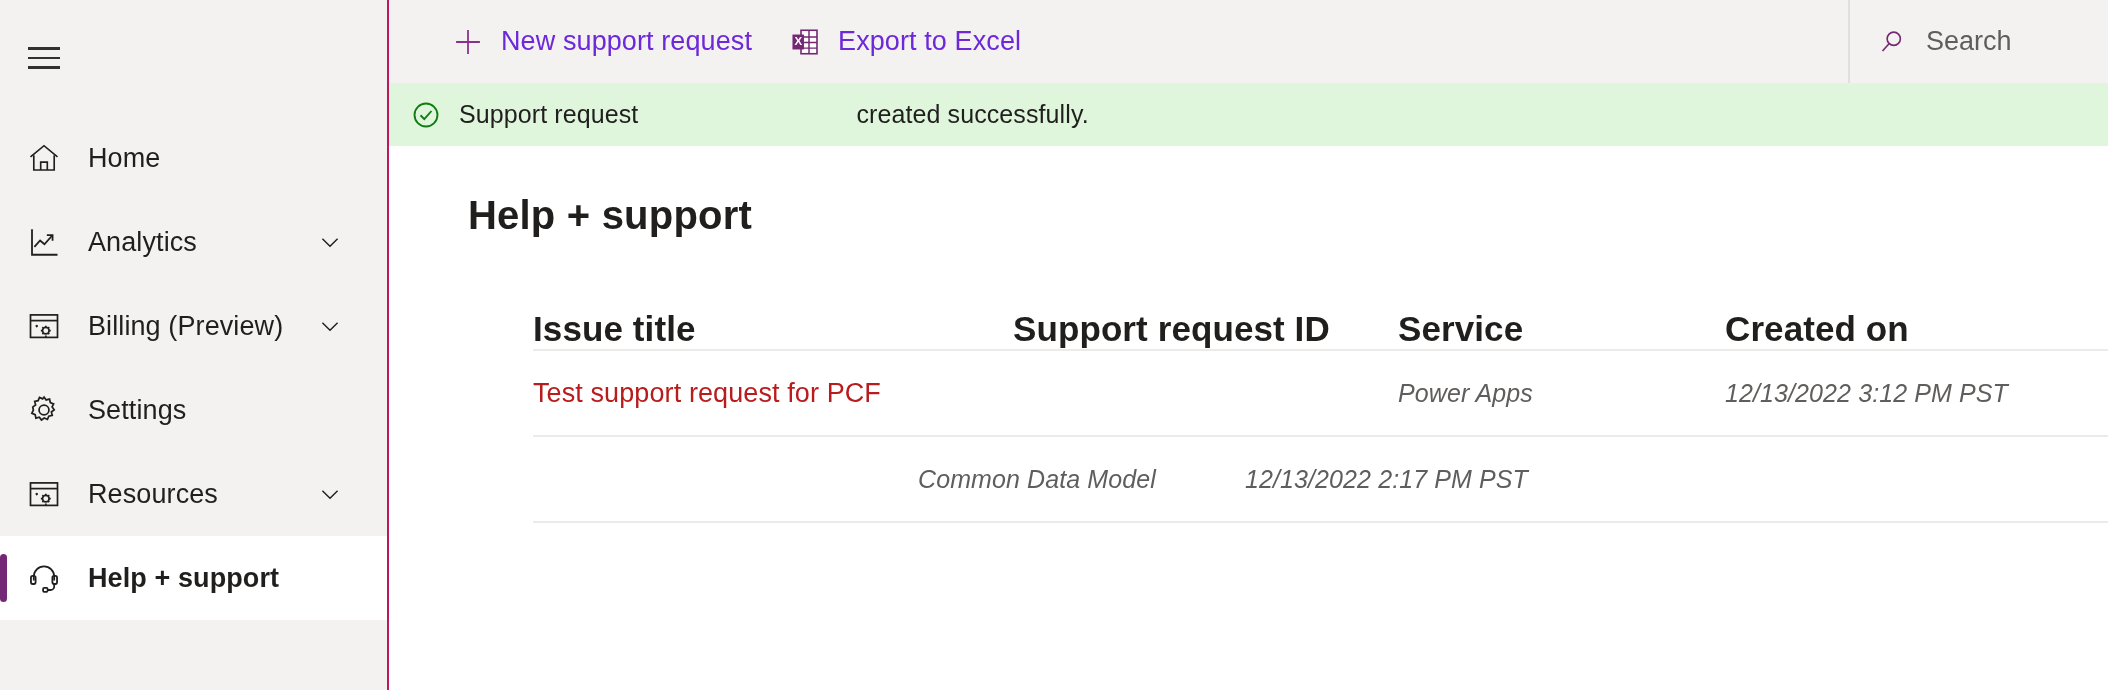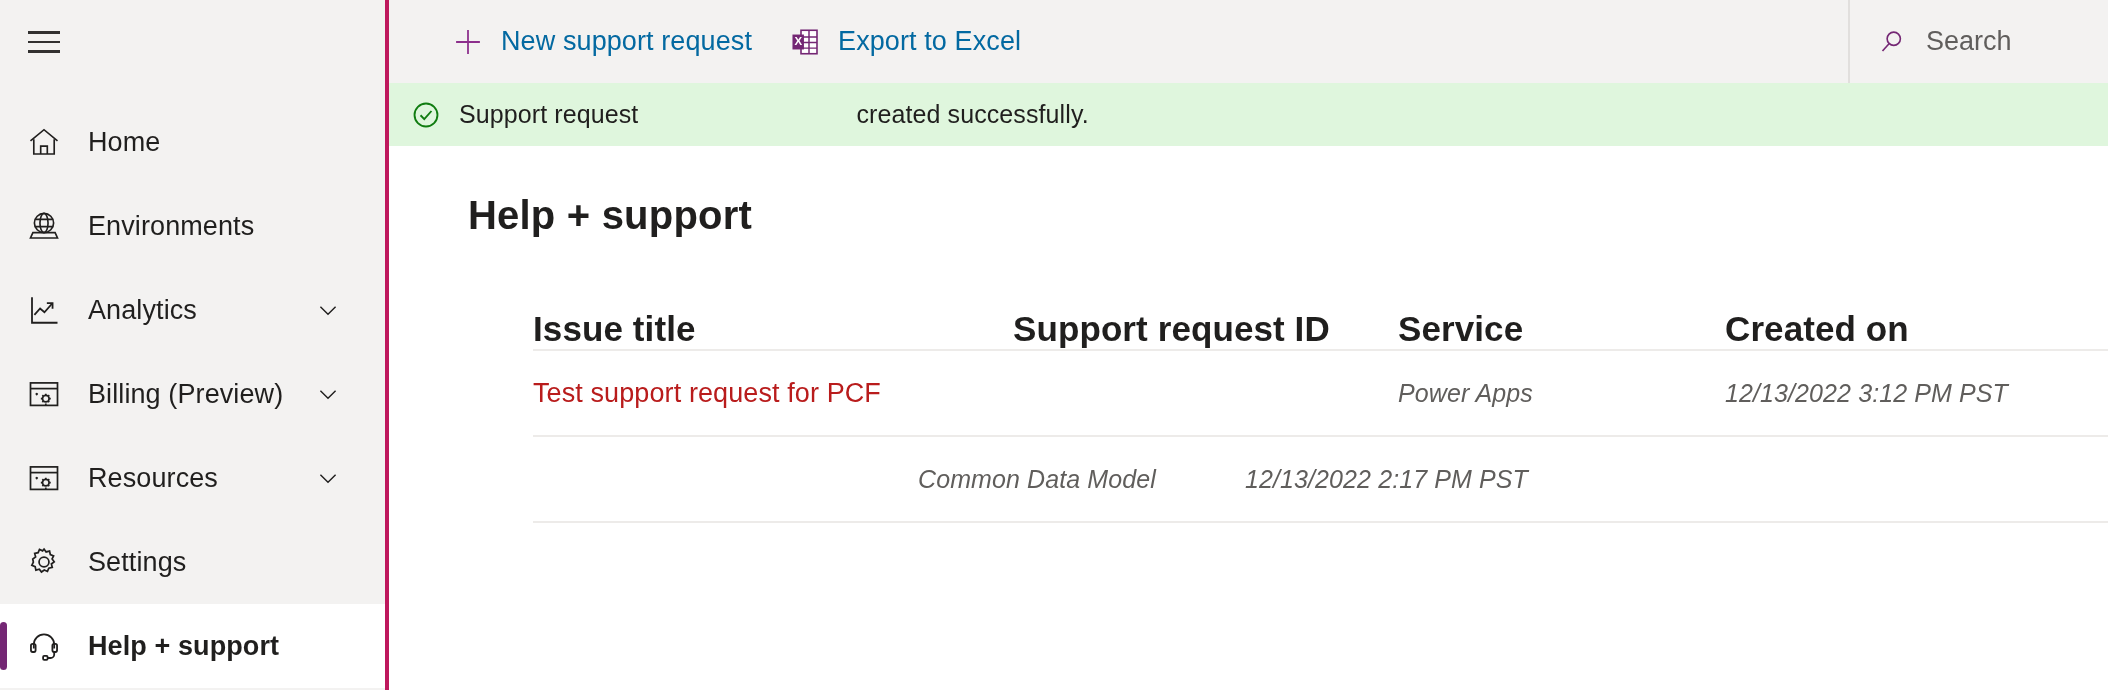--- a/index.html
+++ b/index.html
@@ -17,24 +17,24 @@
     height: 690px;
     display: flex;
     background: #ffffff;
   }
 
   
   .sidebar {
     width: 389px;
     height: 690px;
     background: #f3f2f1;
-    border-right: 4px solid #be185d;
+    border-right: 2px solid #be185d;
     flex: 0 0 389px;
     position: relative;
-    padding-top: 0;
+    padding-top: 16px;
   }
   .hamburger {
     width: 72px;
     height: 72px;
     margin-left: 8px;
     margin-top: 6px;
     display: flex;
     align-items: center;
     justify-content: center;
     cursor: pointer;
@@ -123,21 +123,21 @@
     white-space: nowrap;
   }
   .cmd:first-child { margin-left: 44px; }
   .cmd .cmd-ico {
     width: 34px; height: 34px;
     display: flex; align-items: center; justify-content: center;
     flex: 0 0 34px;
   }
   .cmd .cmd-label {
     font-size: 27px;
-    color: #0369a1;
+    color: #6d28d9;
     margin-left: 16px;
     letter-spacing: 0.1px;
   }
   .search-box {
     position: absolute;
     right: 0;
     top: 0;
     height: 83px;
     width: 265px;
     display: flex;
@@ -260,31 +260,20 @@
         <span class="ico">
           <svg width="36" height="36" viewBox="0 0 24 24" fill="none" stroke="currentColor" stroke-width="1.1">
             <path d="M3 11.2 12 3.8l9 7.4"></path>
             <path d="M5.2 10.1V20h13.6v-9.9"></path>
             <path d="M9.8 20v-5.3h4.4V20"></path>
           </svg>
         </span>
         <span class="label">Home</span>
       </div>
 
-      <div class="nav-item">
-        <span class="ico">
-          <svg width="36" height="36" viewBox="0 0 24 24" fill="none" stroke="currentColor" stroke-width="1.1">
-            <circle cx="12" cy="10" r="6.4"></circle>
-            <ellipse cx="12" cy="10" rx="2.7" ry="6.4"></ellipse>
-            <path d="M5.9 7.6h12.2M5.9 12.4h12.2"></path>
-            <path d="M4.6 16.4h14.8L21 20H3z"></path>
-          </svg>
-        </span>
-        <span class="label">Environments</span>
-      </div>
 
       <div class="nav-item">
         <span class="ico">
           <svg width="36" height="36" viewBox="0 0 24 24" fill="none" stroke="currentColor" stroke-width="1.2">
             <path d="M4 3.5v17h17"></path>
             <path d="M5.6 15.2 9.4 11l2.9 2.5 5.3-6"></path>
             <path d="M13.9 7.4h3.8v3.8"></path>
           </svg>
         </span>
         <span class="label">Analytics</span>
@@ -309,43 +298,43 @@
         <span class="chev">
           <svg width="28" height="28" viewBox="0 0 24 24" fill="none" stroke="currentColor" stroke-width="1.3">
             <path d="M5 9l7 7 7-7"></path>
           </svg>
         </span>
       </div>
 
       <div class="nav-item">
         <span class="ico">
           <svg width="36" height="36" viewBox="0 0 24 24" fill="none" stroke="currentColor" stroke-width="1.15">
+            <circle cx="12" cy="12" r="3.3"></circle>
+            <path d="M12 3.4l1.4 1.9 2.3-.6.5 2.3 2.2.9-1 2.1 1.4 1.9-1.9 1.4.6 2.3-2.3.5-.9 2.2-2.1-1-1.9 1.4-1.4-1.9-2.3.6-.5-2.3-2.2-.9 1-2.1L4.5 10l1.9-1.4-.6-2.3 2.3-.5.9-2.2 2.1 1z"></path>
+          </svg>
+        </span>
+        <span class="label">Settings</span>
+      </div>
+
+      <div class="nav-item">
+        <span class="ico">
+          <svg width="36" height="36" viewBox="0 0 24 24" fill="none" stroke="currentColor" stroke-width="1.15">
             <rect x="3" y="4.6" width="18" height="15"></rect>
             <path d="M3 8.4h18"></path>
             <path d="M6.6 12.6l1.1-1.1M7.7 12.6l-1.1-1.1"></path>
             <circle cx="13.2" cy="15.1" r="2.2"></circle>
             <path d="M13.2 11.8v1M13.2 18.4v1M9.9 15.1h1M15.5 15.1h1M10.9 12.8l.7.7M14.8 16.7l.7.7M15.5 12.8l-.7.7M11.6 16.7l-.7.7"></path>
           </svg>
         </span>
         <span class="label">Resources</span>
         <span class="chev">
           <svg width="28" height="28" viewBox="0 0 24 24" fill="none" stroke="currentColor" stroke-width="1.3">
             <path d="M5 9l7 7 7-7"></path>
           </svg>
         </span>
-      </div>
-
-      <div class="nav-item">
-        <span class="ico">
-          <svg width="36" height="36" viewBox="0 0 24 24" fill="none" stroke="currentColor" stroke-width="1.15">
-            <circle cx="12" cy="12" r="3.3"></circle>
-            <path d="M12 3.4l1.4 1.9 2.3-.6.5 2.3 2.2.9-1 2.1 1.4 1.9-1.9 1.4.6 2.3-2.3.5-.9 2.2-2.1-1-1.9 1.4-1.4-1.9-2.3.6-.5-2.3-2.2-.9 1-2.1L4.5 10l1.9-1.4-.6-2.3 2.3-.5.9-2.2 2.1 1z"></path>
-          </svg>
-        </span>
-        <span class="label">Settings</span>
       </div>
 
       <div class="nav-item selected">
         <span class="sel-bar"></span>
         <span class="ico">
           <svg width="36" height="36" viewBox="0 0 24 24" fill="none" stroke="currentColor" stroke-width="1.2">
             <path d="M5.2 13.6V11a6.8 6.8 0 0 1 13.6 0v2.6"></path>
             <rect x="3.3" y="10.6" width="3.1" height="5.4" rx="1.1"></rect>
             <rect x="17.6" y="10.6" width="3.1" height="5.4" rx="1.1"></rect>
             <path d="M18.8 16v1.6a2.4 2.4 0 0 1-2.4 2.4h-2.1"></path>

